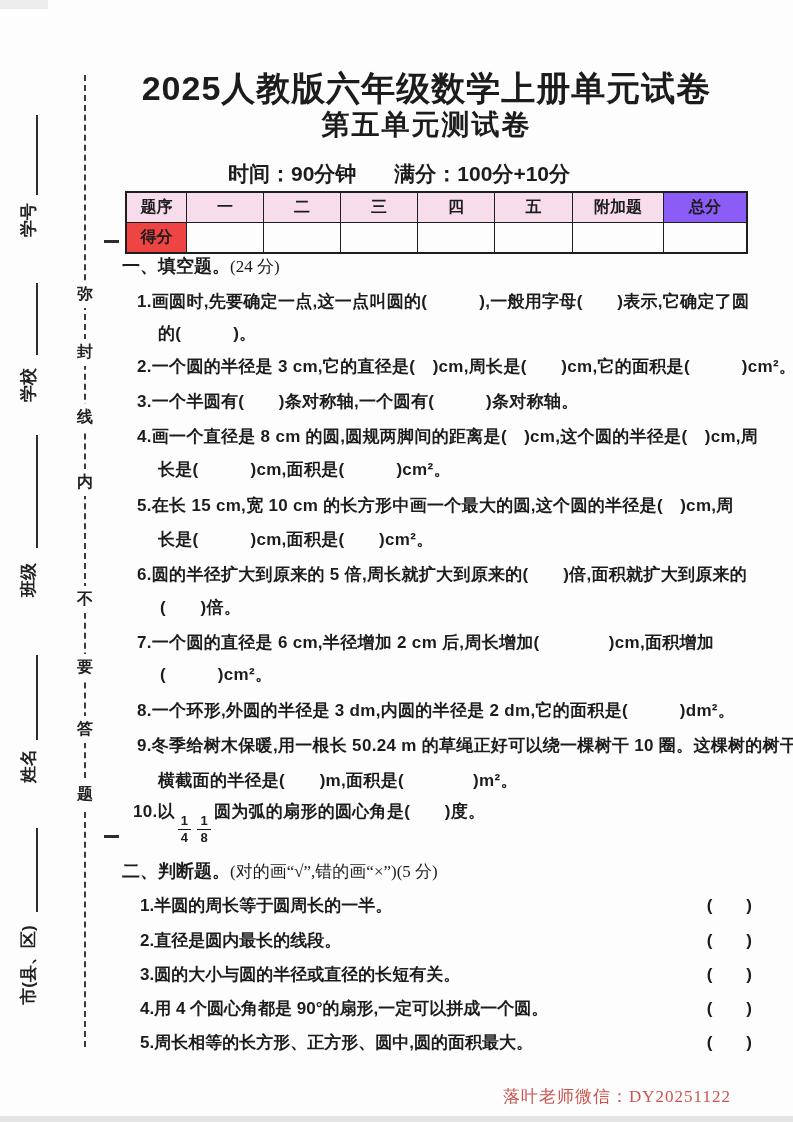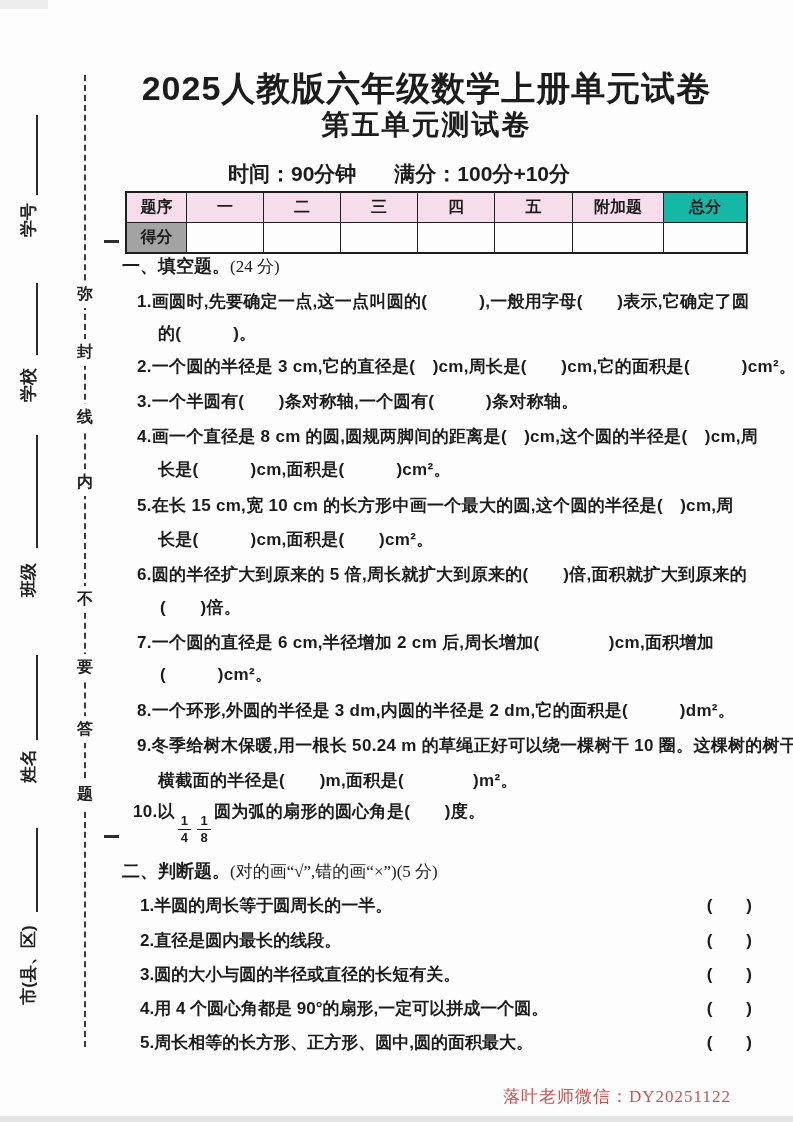--- a/index.html
+++ b/index.html
@@ -122,24 +122,24 @@
   </colgroup>
   <tbody>
       <tr class="hdr">
     <td style="background: rgb(247, 221, 235);">题序</td>
     <td style="background: rgb(247, 221, 235);">一</td>
     <td style="background: rgb(247, 221, 235);">二</td>
     <td style="background: rgb(247, 221, 235);">三</td>
     <td style="background: rgb(247, 221, 235);">四</td>
     <td style="background: rgb(247, 221, 235);">五</td>
     <td style="background: rgb(247, 221, 235);">附加题</td>
-    <td style="background: #14b8a6;">总分</td>
+    <td style="background: #8b5cf6;">总分</td>
   </tr>
   <tr>
-    <td class="rowlabel" style="background: #a3a3a3;">得分</td>
+    <td class="rowlabel" style="background: #ef4444;">得分</td>
     <td></td>
     <td></td>
     <td></td>
     <td></td>
     <td></td>
     <td></td>
     <td></td>
   </tr>
 </tbody>
   </table>

